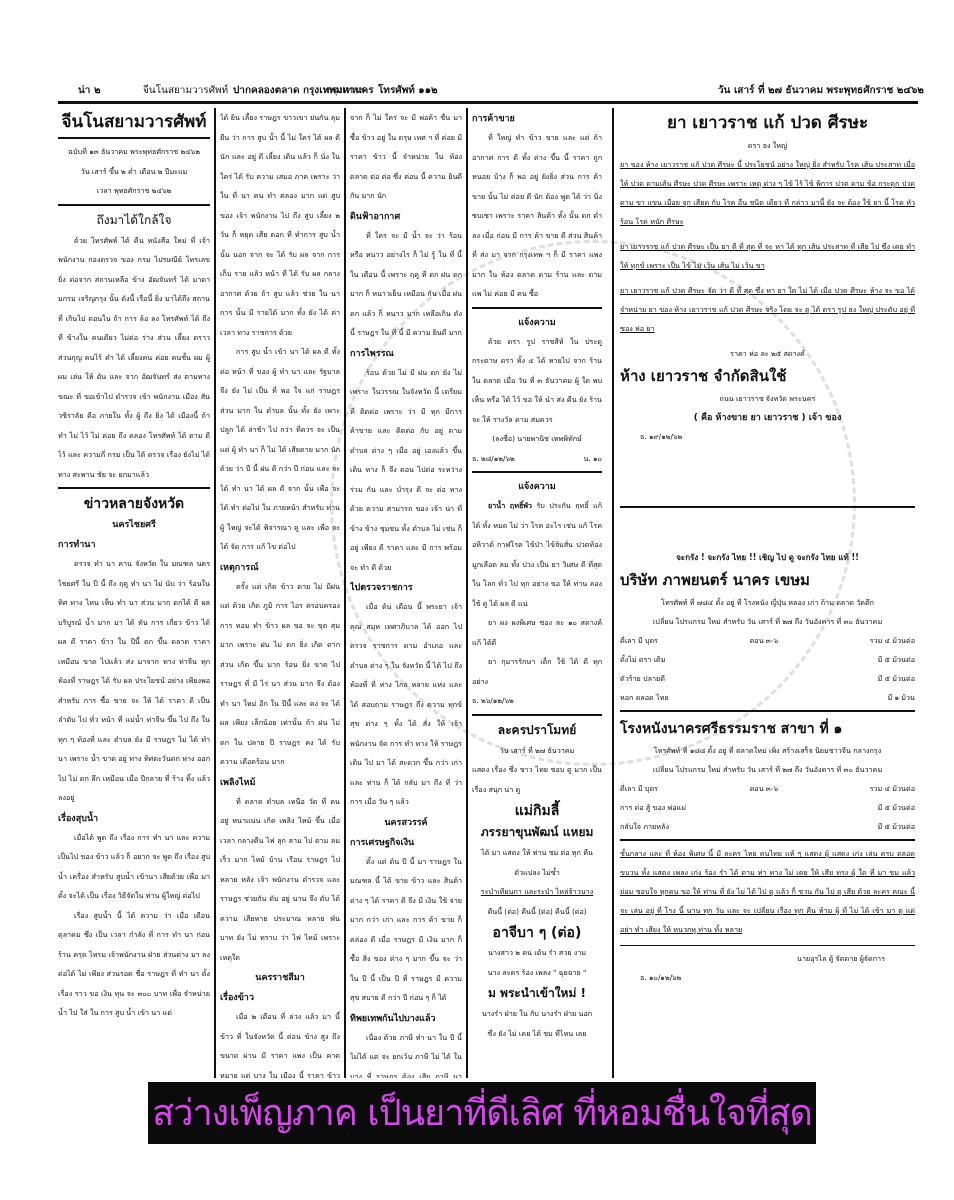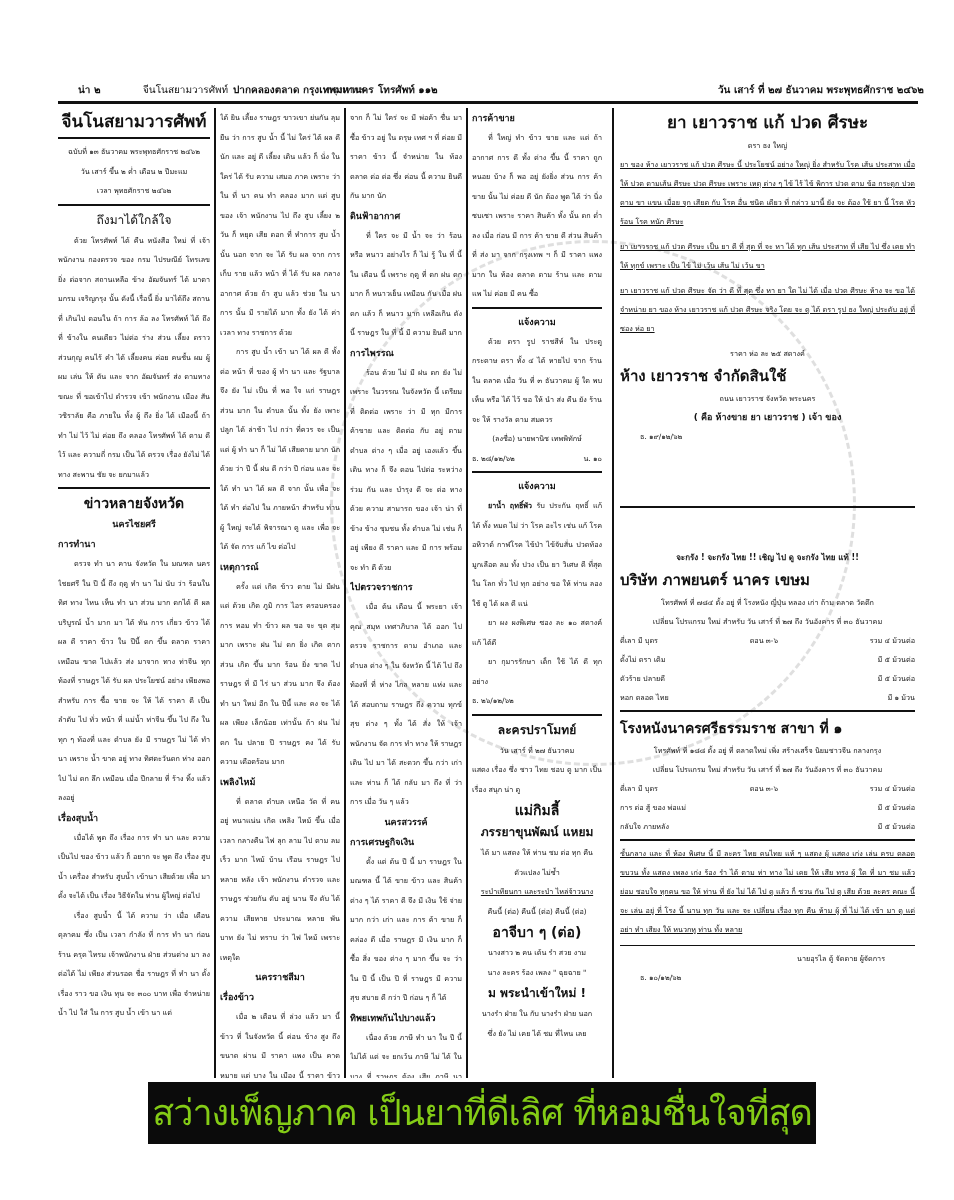--- a/index.html
+++ b/index.html
@@ -17,21 +17,21 @@
   .h-sub{font-size:9px;font-weight:bold;line-height:20px;}
   .h-sub.c{text-align:center;}
   .center{text-align:center;}
   .hr{height:2px;background:#111;margin:3px 0;}
   .hr.thin{height:1px;}
   .ad{position:absolute;left:620px;top:108px;width:295px;height:970px;font-size:7.2px;line-height:19px;}
   .ad .title1{font-size:17px;font-weight:bold;text-align:center;line-height:28px;}
   .ad .title2{font-size:15px;font-weight:bold;text-align:left;line-height:26px;}
   .ad p{margin:0 0 6px 0;text-decoration:underline;}
   .row{display:flex;justify-content:space-between;gap:32px;}
-  .banner{position:absolute;left:148px;top:1082px;width:668px;height:62px;background:#0b0b0b;color:#84cc16;font-size:36px;line-height:62px;text-align:center;white-space:nowrap;overflow:hidden;letter-spacing:-1px;font-family:"DejaVu Serif",serif;}
+  .banner{position:absolute;left:148px;top:1082px;width:668px;height:62px;background:#0b0b0b;color:#d946ef;font-size:36px;line-height:62px;text-align:center;white-space:nowrap;overflow:hidden;letter-spacing:-1px;font-family:"DejaVu Serif",serif;}
   .stamp{position:absolute;opacity:0.18;border:3px dashed #555;border-radius:50%;}
 </style>
 </head>
 <body>
 
 <div class="page">
 
   <div class="stamp" style="left:330px;top:240px;width:520px;height:520px;"></div>
 
   <div class="masthead">

